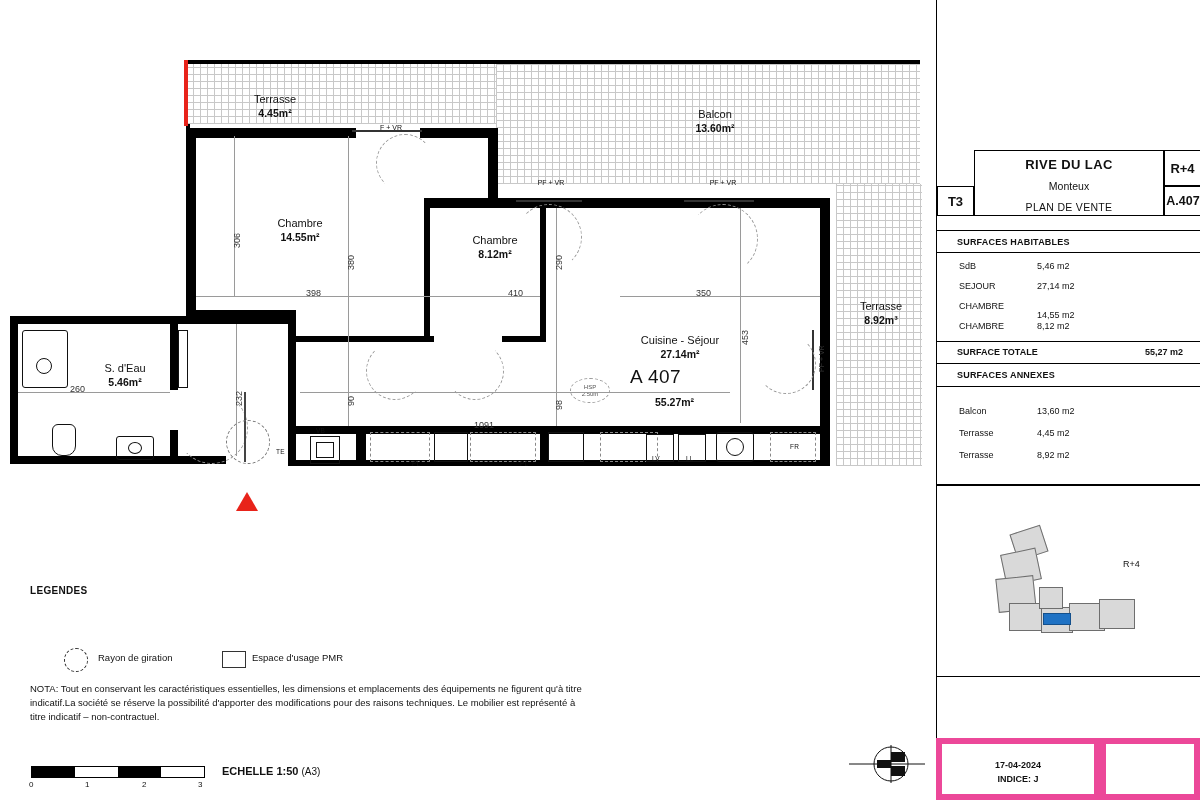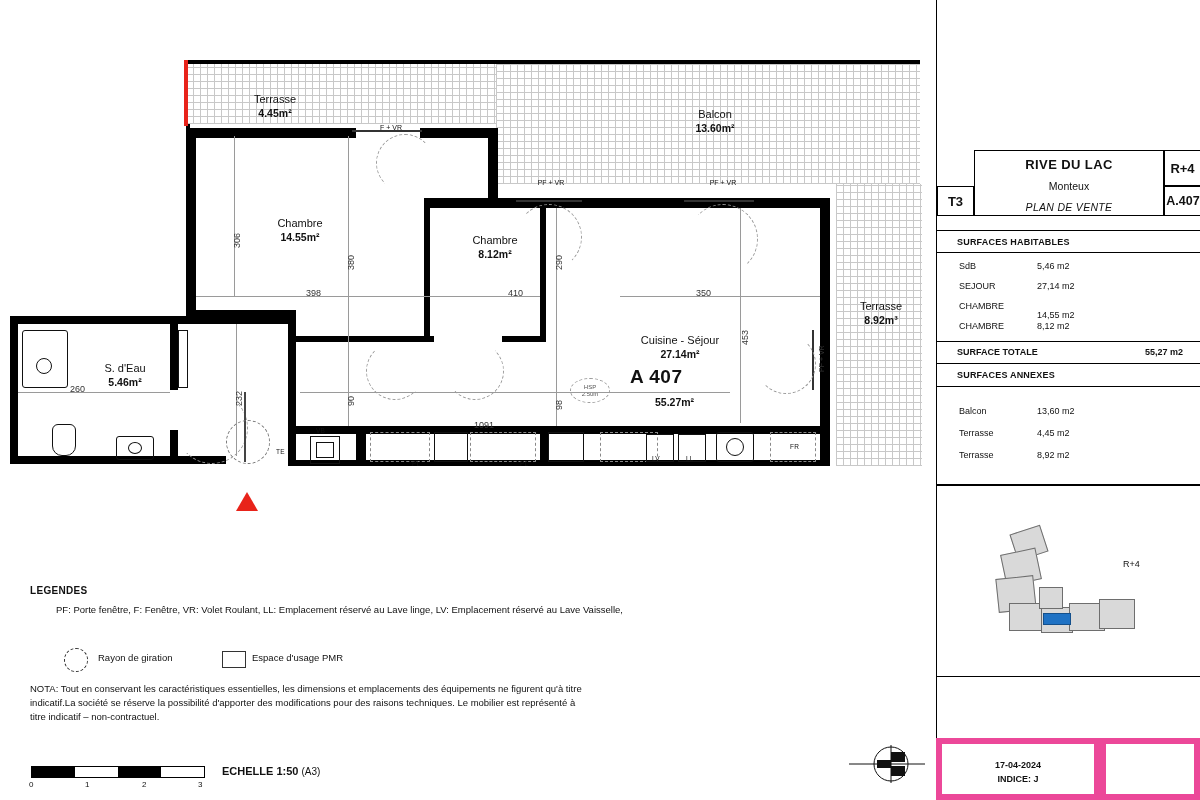--- a/index.html
+++ b/index.html
@@ -30,21 +30,21 @@
   .door-arc{position:absolute;border:1px dashed #8a8a8a;border-radius:50%;}
   .sym{position:absolute;border:1px solid #111;}
   .sym-dash{position:absolute;border:1px dashed #777;}
 
   
   .panel{position:absolute;left:936px;top:0;width:264px;height:800px;border-left:1px solid #000;box-sizing:border-box;}
   .panel .box{position:absolute;box-sizing:border-box;border:1px solid #000;}
 
   .hdr-title{font-size:13px;font-weight:bold;letter-spacing:.4px;}
   .hdr-sub{font-size:10.5px;}
-  .hdr-plan{font-size:10.5px;letter-spacing:.3px;font-style:italic;}
+  .hdr-plan{font-size:10.5px;letter-spacing:.3px;}
   .hdr-t3{font-size:13px;font-weight:bold;}
   .hdr-r4{font-size:13px;font-weight:bold;}
   .hdr-a407{font-size:12.5px;font-weight:bold;}
 
   .sec-title{font-size:9px;font-weight:bold;letter-spacing:.2px;}
   .row{position:absolute;font-size:9px;}
   .tot-l{font-size:9px;font-weight:bold;}
   .tot-r{font-size:9px;font-weight:bold;}
 
   
@@ -61,21 +61,21 @@
   .date{font-size:9px;font-weight:bold;text-align:center;}
   .ind{font-size:9px;font-weight:bold;text-align:center;}
 
   .keyplan{position:absolute;left:995px;top:525px;width:145px;height:125px;}
   .kp{position:absolute;background:#d9d9d9;border:1px solid #6e6e6e;}
   .kp-hl{position:absolute;background:#1f72c4;border:1px solid #14508c;}
   .kp-lbl{position:absolute;font-size:9px;}
 
   .north{position:absolute;left:845px;top:740px;width:85px;height:48px;}
 
-  .unitbig{position:absolute;font-size:19px;font-weight:bold;letter-spacing:.5px;}
+  .unitbig{position:absolute;font-size:19px;font-weight:normal;letter-spacing:.5px;}
   .unitarea{position:absolute;font-size:10.5px;font-weight:bold;}
   .hsp{position:absolute;width:40px;height:25px;border:1px dashed #999;border-radius:50%;font-size:6px;color:#555;text-align:center;line-height:1.15;padding-top:5px;box-sizing:border-box;}
   .redtri{position:absolute;width:0;height:0;border-left:11px solid transparent;border-right:11px solid transparent;border-bottom:19px solid #e8231a;}
   .redbar{position:absolute;background:#e8231a;}
 </style>
 </head>
 <body>
 
 <div class="sheet">
 
@@ -230,21 +230,20 @@
     <div class="dimv" style="left:740px;top:345px;">453</div>
     <div class="dim" style="left:70px;top:384px;">260</div>
     <div class="dimv" style="left:234px;top:406px;">232</div>
     <div class="dimv" style="left:346px;top:406px;">90</div>
     <div class="dim" style="left:474px;top:384px;margin-top:36px;">1091</div>
     <div class="dimv" style="left:554px;top:410px;">98</div>
 
     <div class="redtri" style="left:236px;top:492px;"></div>
 
     <div class="lg-title" style="left:30px;top:585px;">LEGENDES</div>
-    <div class="lg-line" style="left:56px;top:604px;">PF: Porte fenêtre, F: Fenêtre, VR: Volet Roulant, LL: Emplacement réservé au Lave linge, LV: Emplacement réservé au Lave Vaisselle,</div>
 
     <div class="abs" style="left:64px;top:648px;width:22px;height:22px;border:1px dashed #333;border-radius:50%;"></div>
     <div class="lg-line" style="left:98px;top:652px;">Rayon de giration</div>
     <div class="abs" style="left:222px;top:651px;width:22px;height:15px;border:1px solid #333;"></div>
     <div class="lg-line" style="left:252px;top:652px;">Espace d'usage PMR</div>
 
     <div class="nota" style="left:30px;top:682px;">NOTA: Tout en conservant les caractéristiques essentielles, les dimensions et emplacements des équipements ne figurent qu'à titre indicatif.La société se réserve la possibilité d'apporter des modifications pour des raisons techniques. Le mobilier est représenté à titre indicatif – non-contractuel.</div>
 
     <div class="scalebar" style="left:31px;top:766px;width:172px;height:10px;">
       <div style="width:25%;background:#000;"></div>

